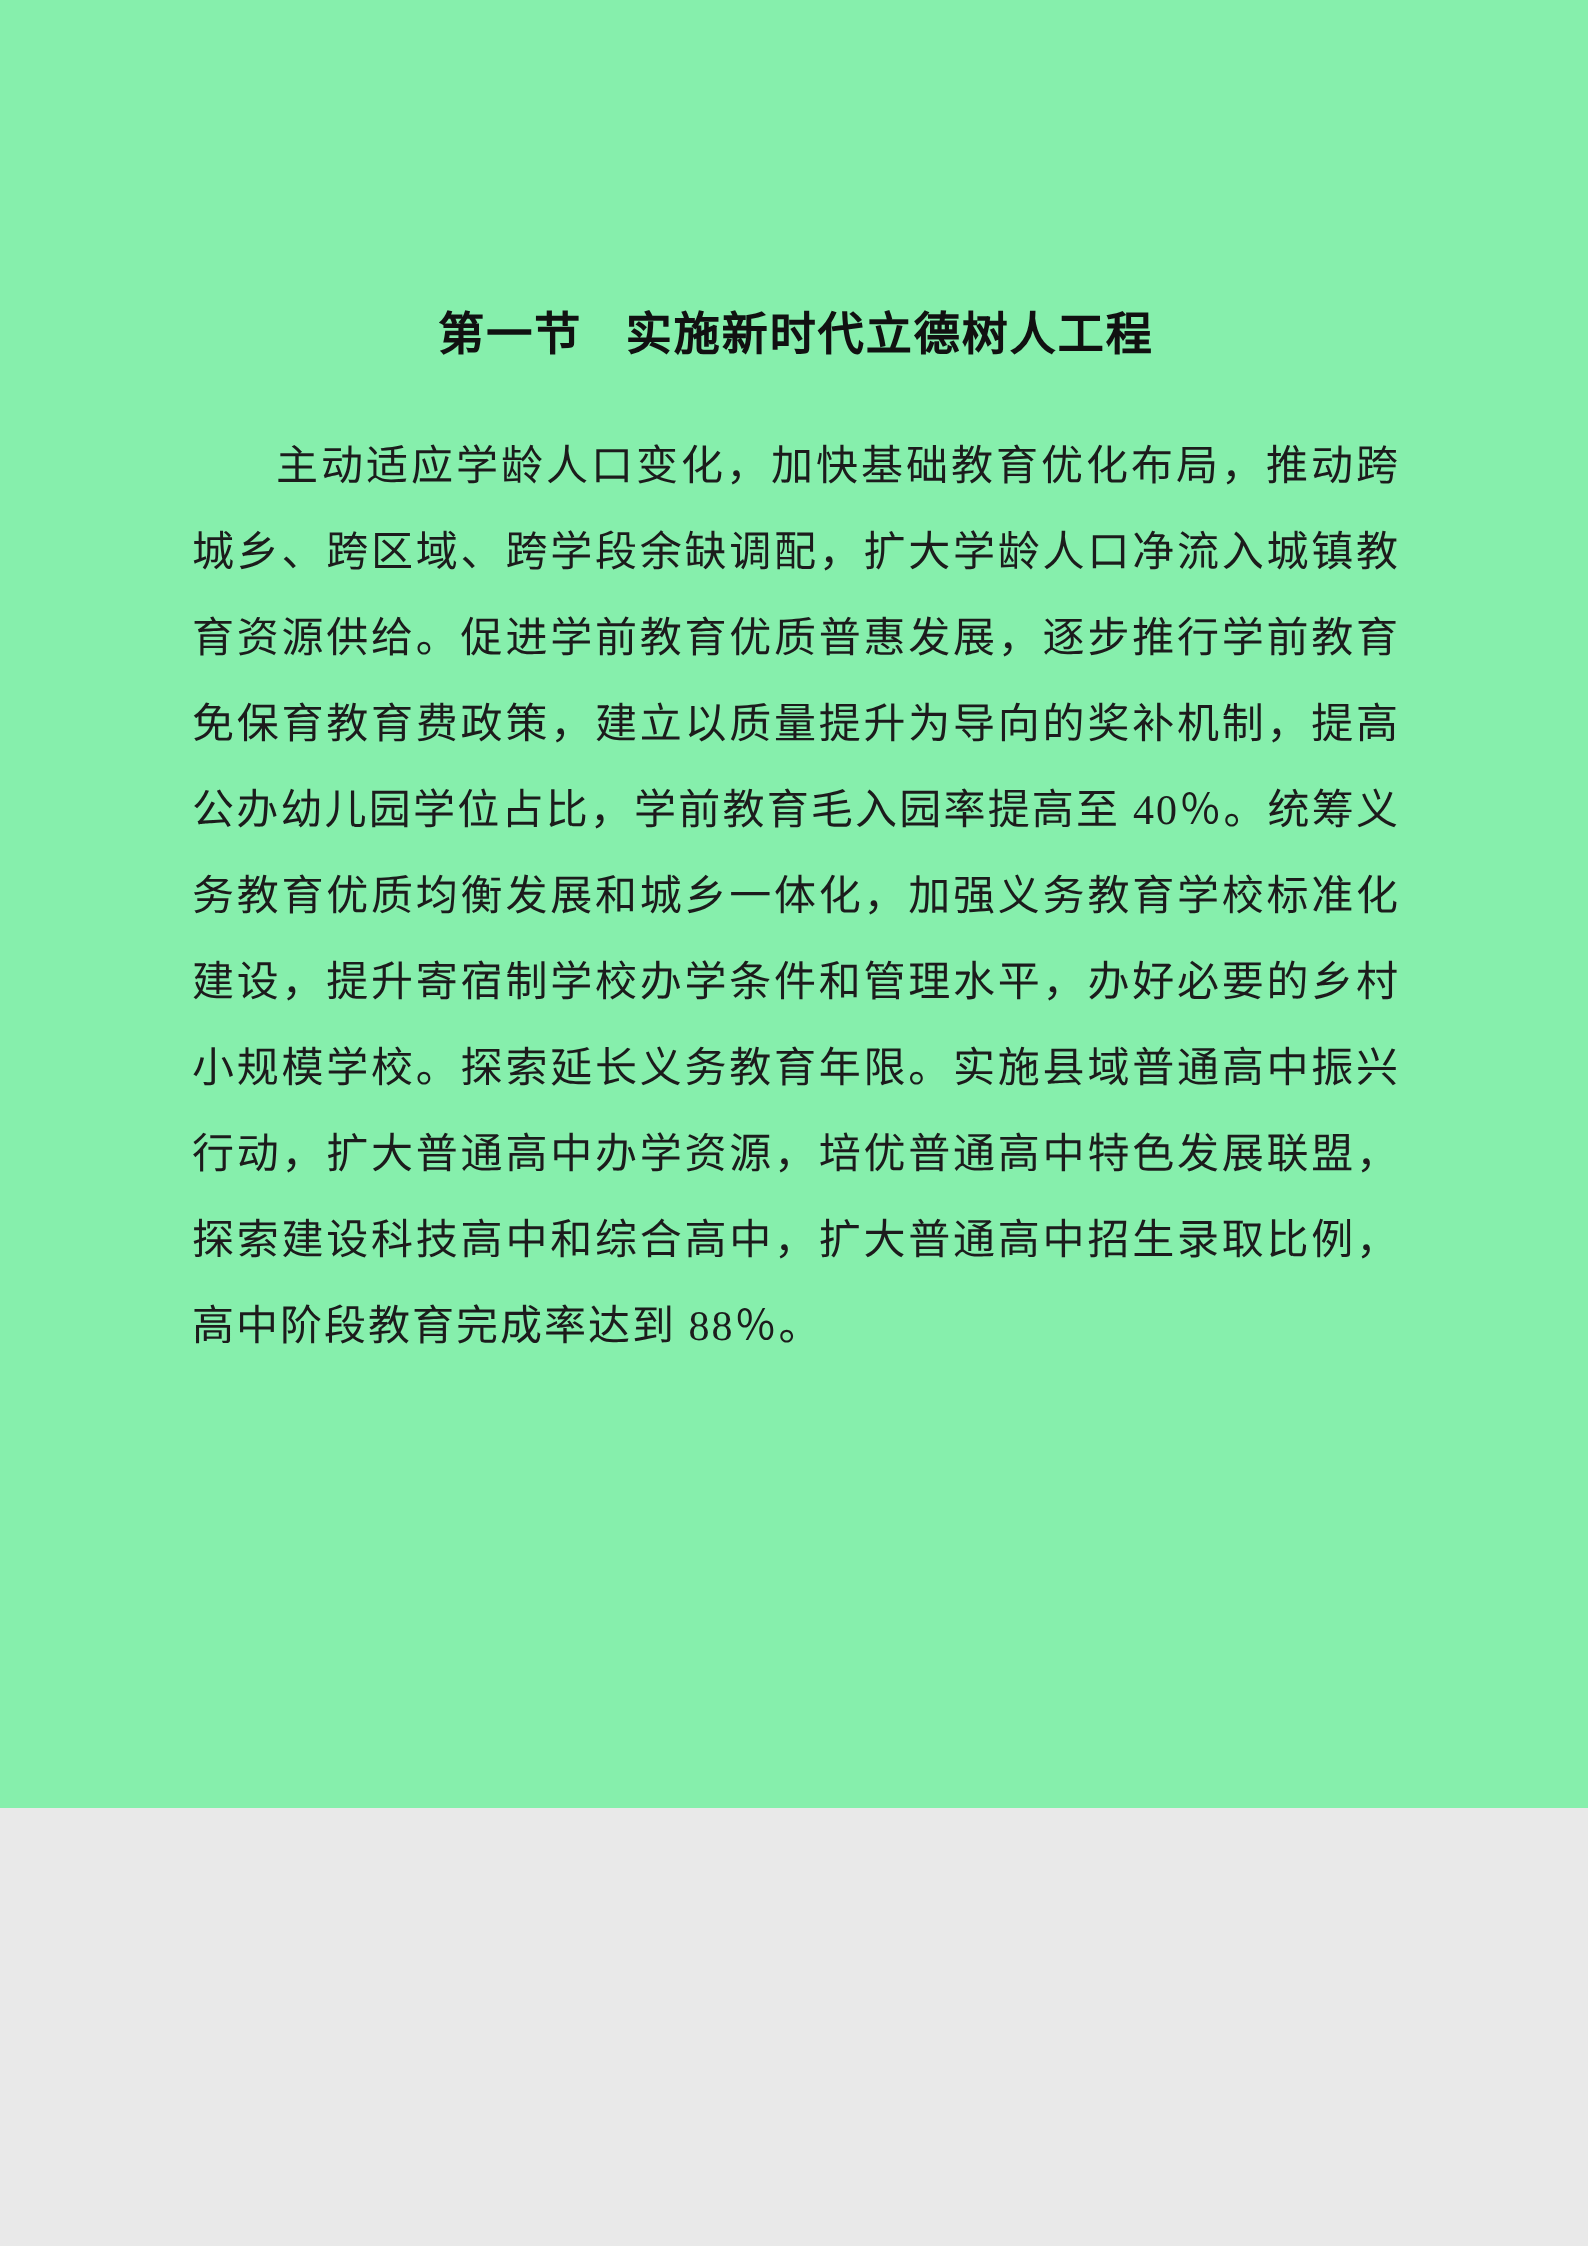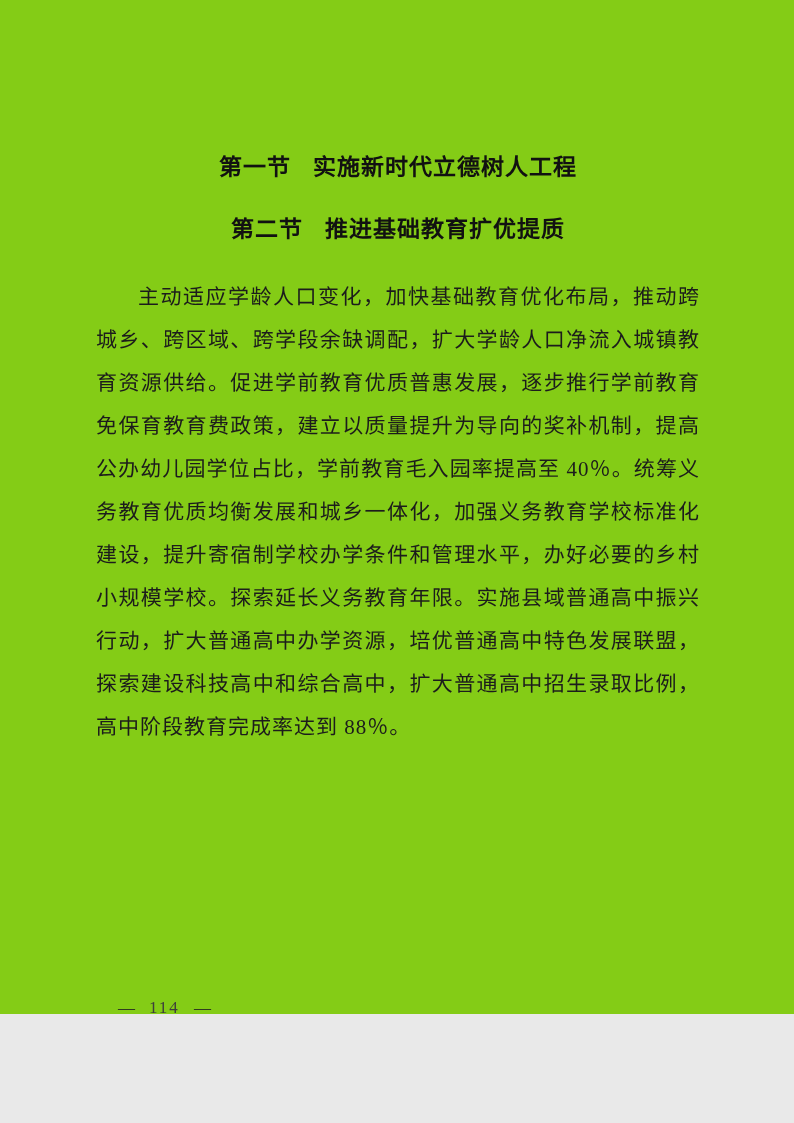--- a/index.html
+++ b/index.html
@@ -1,22 +1,22 @@
 <!DOCTYPE html>
 <html lang="zh-CN"><head>
 <meta charset="utf-8">
 <style>
   * { margin: 0; padding: 0; box-sizing: border-box; }
   html, body { background: #e9e9e9; }
   .page {
     position: relative;
     width: 794px;
-    height: 1014px;
+    height: 904px;
     margin: 0 auto;
-    background: #84cc16;
+    background: #86efac;
     color: #1c1c1c;
     overflow: hidden;
     font-family: "Liberation Serif", "DejaVu Serif", serif;
   }
   .content {
     position: absolute;
     top: 150px;
     left: 96px;
     width: 604px;
   }
@@ -60,23 +60,20 @@
 <div class="page">
   <div class="content">
 
     <section class="section-1">
       <h2 class="section-heading">
         <span class="heading-label">第一节</span><span>实施新时代立德树人工程</span>
       </h2>
     </section>
 
     <section class="section-2">
-      <h2 class="section-heading">
-        <span class="heading-label">第二节</span><span>推进基础教育扩优提质</span>
-      </h2>
       <p class="body-paragraph">主动适应学龄人口变化，加快基础教育优化布局，推动跨城乡、跨区域、跨学段余缺调配，扩大学龄人口净流入城镇教育资源供给。促进学前教育优质普惠发展，逐步推行学前教育免保育教育费政策，建立以质量提升为导向的奖补机制，提高公办幼儿园学位占比，学前教育毛入园率提高至 40％。统筹义务教育优质均衡发展和城乡一体化，加强义务教育学校标准化建设，提升寄宿制学校办学条件和管理水平，办好必要的乡村小规模学校。探索延长义务教育年限。实施县域普通高中振兴行动，扩大普通高中办学资源，培优普通高中特色发展联盟，探索建设科技高中和综合高中，扩大普通高中招生录取比例，高中阶段教育完成率达到 88％。</p>
     </section>
 
   </div>
 
   <div class="page-footer">
     <span class="footer-dash">—</span><span class="footer-number">114</span><span class="footer-dash">—</span>
   </div>
 </div>
 

